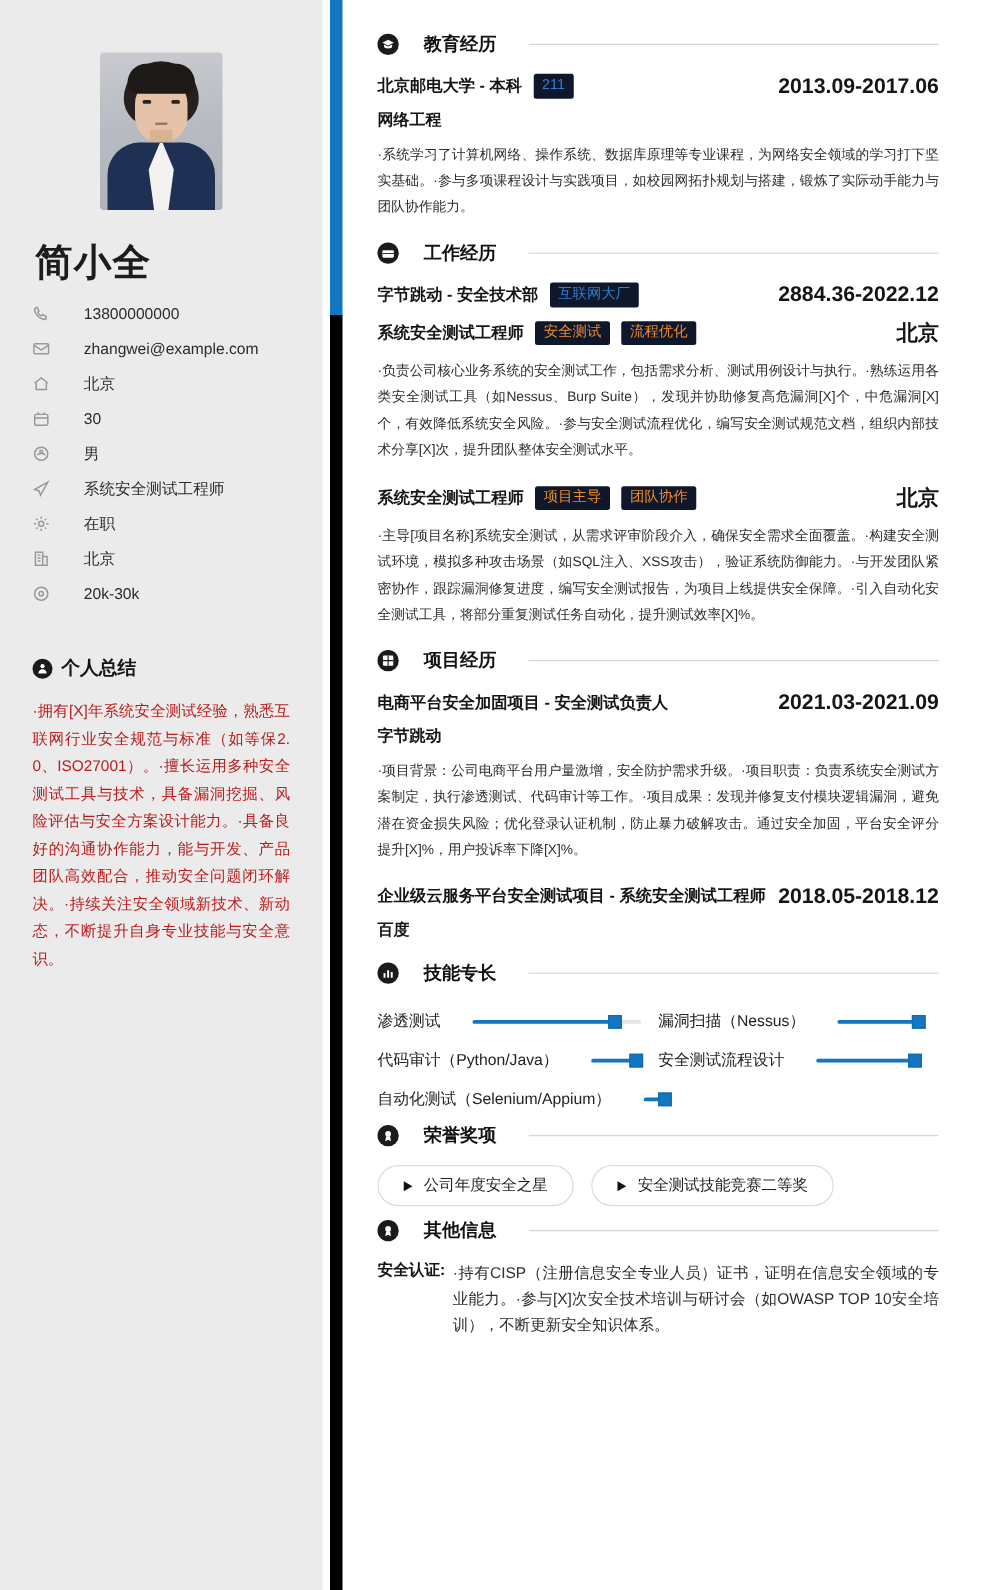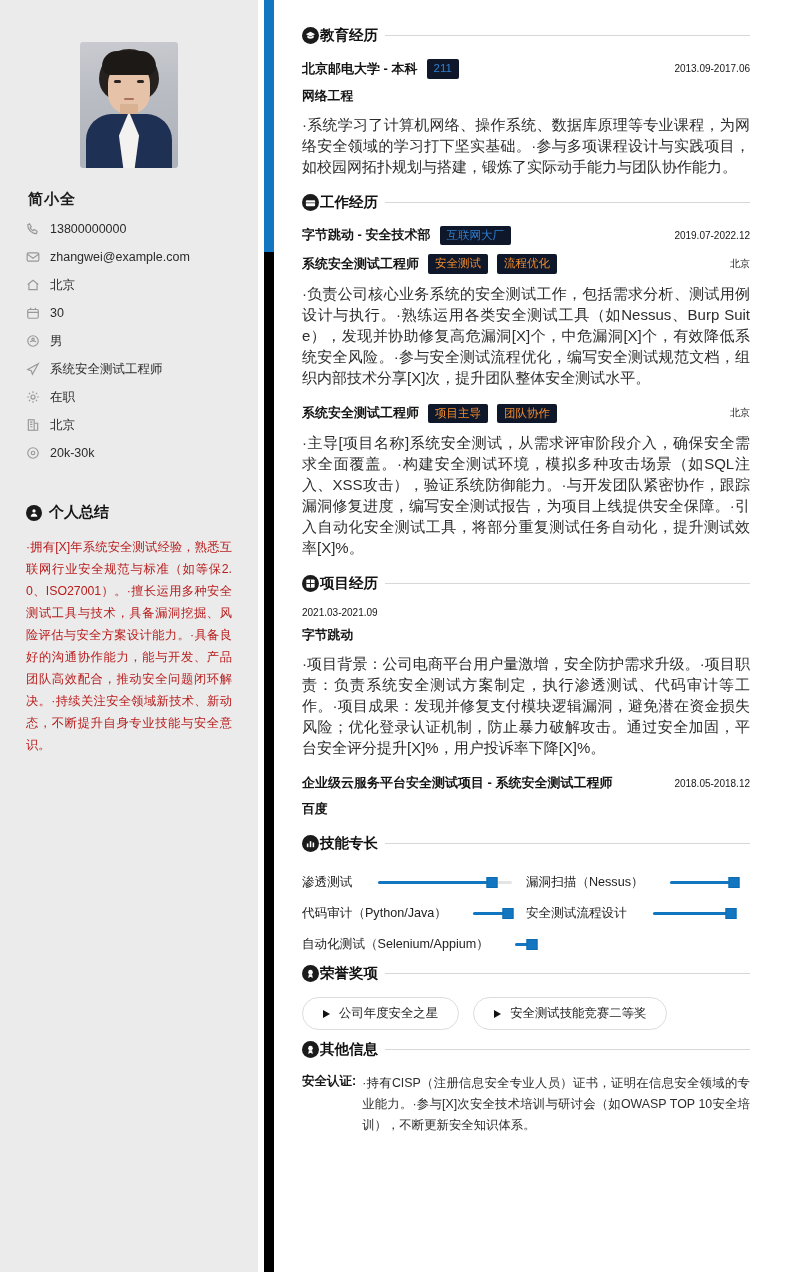--- a/index.html
+++ b/index.html
@@ -45,26 +45,26 @@
     background:#f3f2f0; clip-path: polygon(0 0, 100% 0, 72% 100%, 28% 100%); }
   .ph-collarL { position:absolute; left:30px; top:72px; width:18px; height:30px;
     background:#1f3055; clip-path: polygon(0 0, 100% 0, 30% 100%); }
   .ph-collarR { position:absolute; left:50px; top:72px; width:18px; height:30px;
     background:#1f3055; clip-path: polygon(0 0, 100% 0, 70% 100%); }
   .ph-eyeL, .ph-eyeR { position:absolute; top:38px; width:7px; height:3px; background:#2b2321; border-radius:2px; }
   .ph-eyeL { left:34px; } .ph-eyeR { left:57px; }
   .ph-mouth { position:absolute; left:44px; top:56px; width:10px; height:2px; background:#a9715f; border-radius:2px; }
 
   .name {
-    font-size: 15px; font-weight: bold; color: #1c1c1c;
+    font-size: 30px; font-weight: bold; color: #1c1c1c;
     margin: 22px 0 6px 0; padding-left: 2px; letter-spacing: 1px;
   }
   .contact-list { margin-top: 6px; }
   .contact-row {
-    display: flex; align-items: center; gap: 10px;
+    display: flex; align-items: center; gap: 27px;
     height: 28px; font-size: 12.5px; color: #2b2b2b;
   }
   .contact-row .ico { width: 14px; height: 14px; flex: 0 0 14px; opacity: .55; }
   .contact-row .ico svg { display:block; width:14px; height:14px; }
   .contact-row .txt { line-height: 1; }
 
   .side-section-title {
     display: flex; align-items: center; gap: 7px;
     font-size: 15px; font-weight: bold; color: #141414;
     margin: 36px 0 14px 0;
@@ -78,44 +78,44 @@
     font-size: 12.3px; line-height: 22px; color: #b91c1c;
     text-align: justify; word-break: break-all;
   }
 
   
   .main {
     flex: 1; padding: 26px 44px 0 44px;
     position: relative;
   }
   .section { margin-bottom: 4px; }
-  .sec-head { display: flex; align-items: center; gap: 1px; margin: 14px 0 14px 0; text-align: center; }
+  .sec-head { display: flex; align-items: center; gap: 20px; margin: 14px 0 14px 0; text-align: center; }
   .sec-head:first-child { margin-top: 0; }
   .sec-ico {
     width: 17px; height: 17px; border-radius: 50%; background: #1b1b1b; flex: 0 0 17px;
     display: flex; align-items: center; justify-content: center;
   }
   .sec-ico svg { width: 11px; height: 11px; display: block; }
   .sec-title { font-size: 14.5px; font-weight: bold; color: #111; white-space: nowrap; }
   .sec-rule { flex: 1; height: 1px; background: #d8d8d8; margin-left: 6px; }
 
   .entry { margin-bottom: 16px; }
   .entry-row {
     display: flex; align-items: center; justify-content: space-between;
     margin-bottom: 9px; gap: 10px;
   }
   .entry-left { display: flex; align-items: center; gap: 9px; flex-wrap: wrap; min-width: 0; }
   .entry-title { font-size: 13px; font-weight: bold; color: #151515; white-space: nowrap; }
-  .entry-right { font-size: 10px; font-weight: normal; color: #151515; white-space: nowrap; }
+  .entry-right { font-size: 17px; font-weight: bold; color: #151515; white-space: nowrap; }
   .tag { font-size: 11.5px; padding: 2px 7px; border-radius: 2px; white-space: nowrap; line-height: 1.35; }
   .tag-blue { color: #2f7fd0; background: #0f172a; }
   .tag-orange { color: #ef8b2c; background: #0f172a; }
   .sub-line { font-size: 12.8px; font-weight: bold; color: #151515; margin-bottom: 9px; }
   .desc {
-    font-size: 15px; line-height: 21px; color: #2d2d2d;
+    font-size: 11px; line-height: 21px; color: #2d2d2d;
     text-align: justify; word-break: break-all;
   }
 
   
   .skill-grid { display: flex; flex-wrap: wrap; }
   .skill-item {
     width: 50%; display: flex; align-items: center; gap: 26px;
     height: 31px; padding-right: 14px;
   }
   .skill-name { font-size: 12.6px; color: #222; white-space: nowrap; }
@@ -307,21 +307,21 @@
         <span class="sec-title">工作经历</span>
         <span class="sec-rule"></span>
       </div>
 
       <div class="entry">
         <div class="entry-row">
           <div class="entry-left">
             <span class="entry-title">字节跳动 - 安全技术部</span>
             <span class="tag tag-blue">互联网大厂</span>
           </div>
-          <span class="entry-right">2019.07-2022.12</span>
+          <span class="entry-right">2884.36-2022.12</span>
         </div>
         <div class="entry-row">
           <div class="entry-left">
             <span class="entry-title">系统安全测试工程师</span>
             <span class="tag tag-orange">安全测试</span>
             <span class="tag tag-orange">流程优化</span>
           </div>
           <span class="entry-right">北京</span>
         </div>
         <div class="desc">·负责公司核心业务系统的安全测试工作，包括需求分析、测试用例设计与执行。·熟练运用各类安全测试工具（如Nessus、Burp Suite），发现并协助修复高危漏洞[X]个，中危漏洞[X]个，有效降低系统安全风险。·参与安全测试流程优化，编写安全测试规范文档，组织内部技术分享[X]次，提升团队整体安全测试水平。</div>
@@ -347,20 +347,23 @@
               <rect x="3" y="3" width="18" height="18" rx="2"></rect>
               <path d="M12 3v18M3 12h18" stroke="#1b1b1b" stroke-width="2"></path>
             </svg>
           </span>
         <span class="sec-title">项目经历</span>
         <span class="sec-rule"></span>
       </div>
 
       <div class="entry">
         <div class="entry-row">
+          <div class="entry-left">
+            <span class="entry-title">电商平台安全加固项目 - 安全测试负责人</span>
+          </div>
           <span class="entry-right">2021.03-2021.09</span>
         </div>
         <div class="sub-line">字节跳动</div>
         <div class="desc">·项目背景：公司电商平台用户量激增，安全防护需求升级。·项目职责：负责系统安全测试方案制定，执行渗透测试、代码审计等工作。·项目成果：发现并修复支付模块逻辑漏洞，避免潜在资金损失风险；优化登录认证机制，防止暴力破解攻击。通过安全加固，平台安全评分提升[X]%，用户投诉率下降[X]%。</div>
       </div>
 
       <div class="entry">
         <div class="entry-row">
           <div class="entry-left">
             <span class="entry-title">企业级云服务平台安全测试项目 - 系统安全测试工程师</span>

